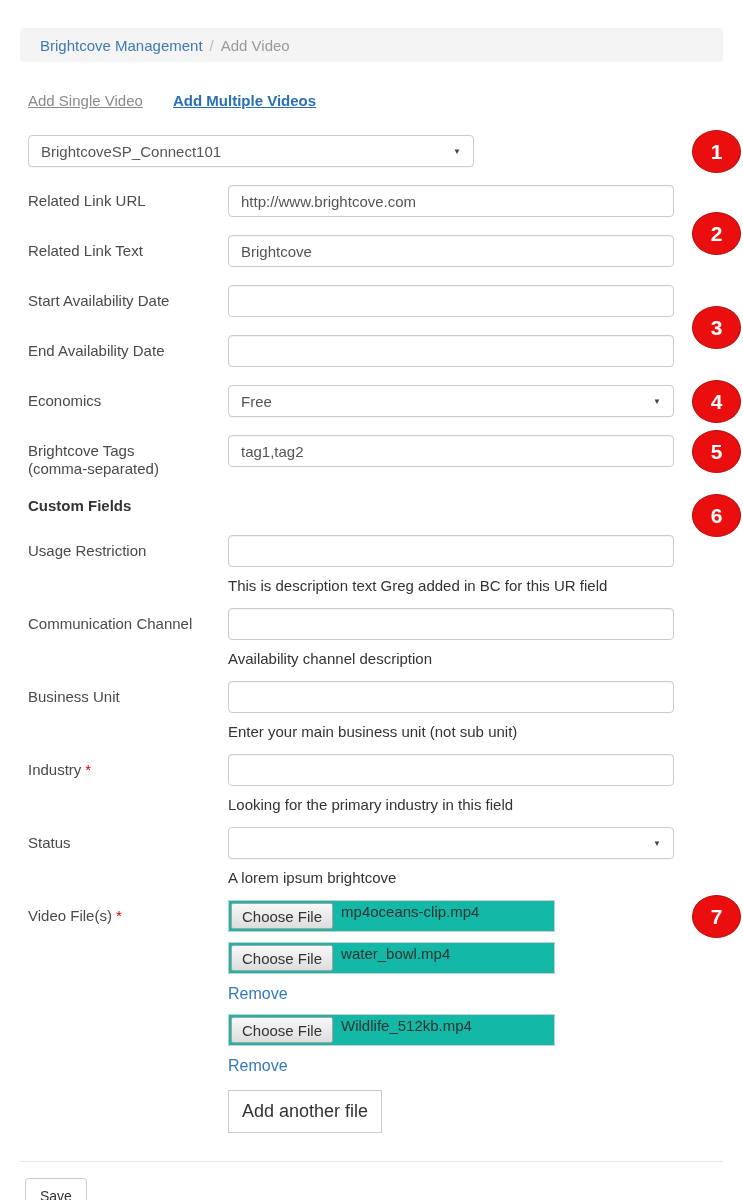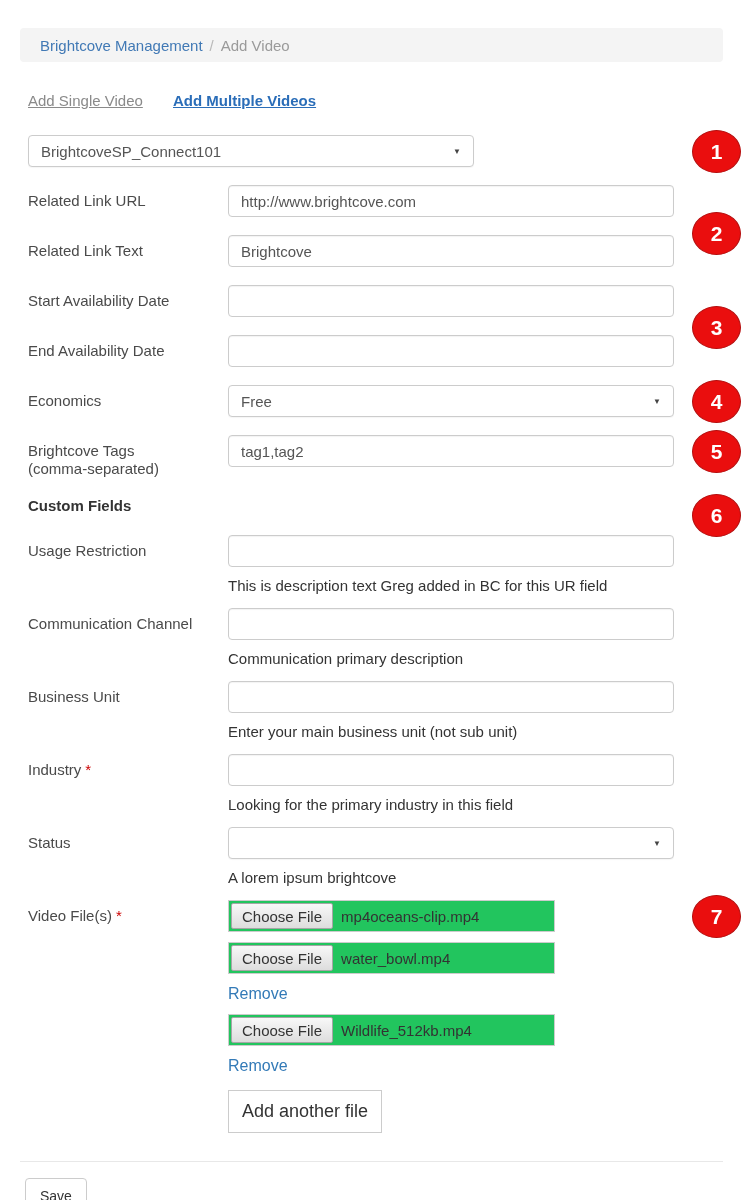--- a/index.html
+++ b/index.html
@@ -72,22 +72,22 @@
     display:flex; align-items:center; justify-content:center;
     z-index:5;
   }
   .badge.pos-below { top:27px; }
   .badge.pos-below2 { top:21px; }
   .badge.pos-heading { top:-2px; }
 
   
   .file-box {
     width:327px; height:32px;
-    border:1px solid #ccc; background:#22c55e;
-    display:flex; align-items:center;
+    border:1px solid #ccc; background:#14b8a6;
+    display:flex; 
     padding:2px 8px 2px 2px;
     margin-bottom:10px;
     cursor:pointer;
   }
   .choose-btn {
     border:1px solid #a6a6a6; border-radius:2px;
     background:linear-gradient(#f8f8f8,#dddddd);
     padding:3px 10px; height:26px;
     font-family:"Liberation Sans", sans-serif;
     font-size:15px; color:#333;
@@ -204,21 +204,21 @@
     <div class="control-col">
       <input type="text" class="text-input" value="" style="">
       <div class="helper">This is description text Greg added in BC for this UR field</div>
     </div>
   </div>
 
   <div class="frow has-helper">
     <div class="label-col">Communication Channel</div>
     <div class="control-col">
       <input type="text" class="text-input" value="" style="">
-      <div class="helper">Communication primary description</div>
+      <div class="helper">Availability channel description</div>
     </div>
   </div>
 
   <div class="frow has-helper">
     <div class="label-col">Business Unit</div>
     <div class="control-col">
       <input type="text" class="text-input" value="" style="">
       <div class="helper">Enter your main business unit (not sub unit)</div>
     </div>
   </div>

